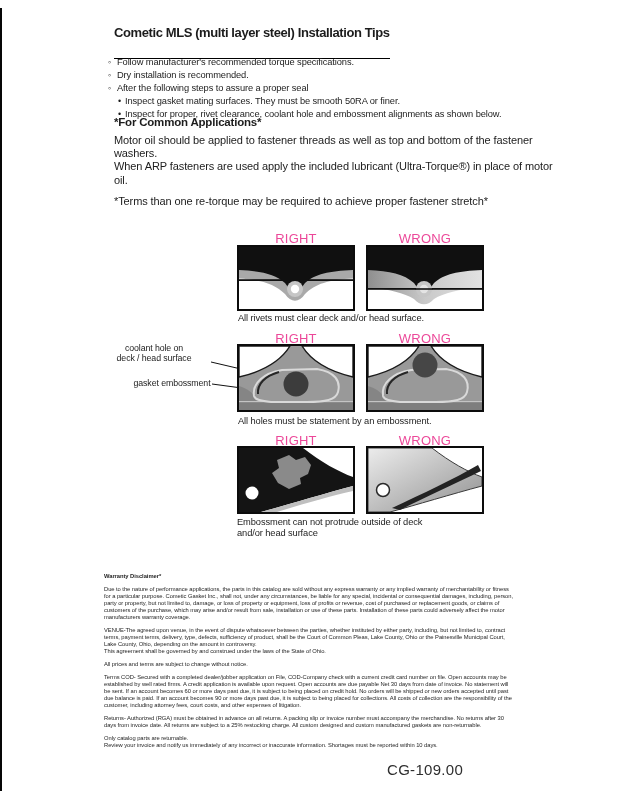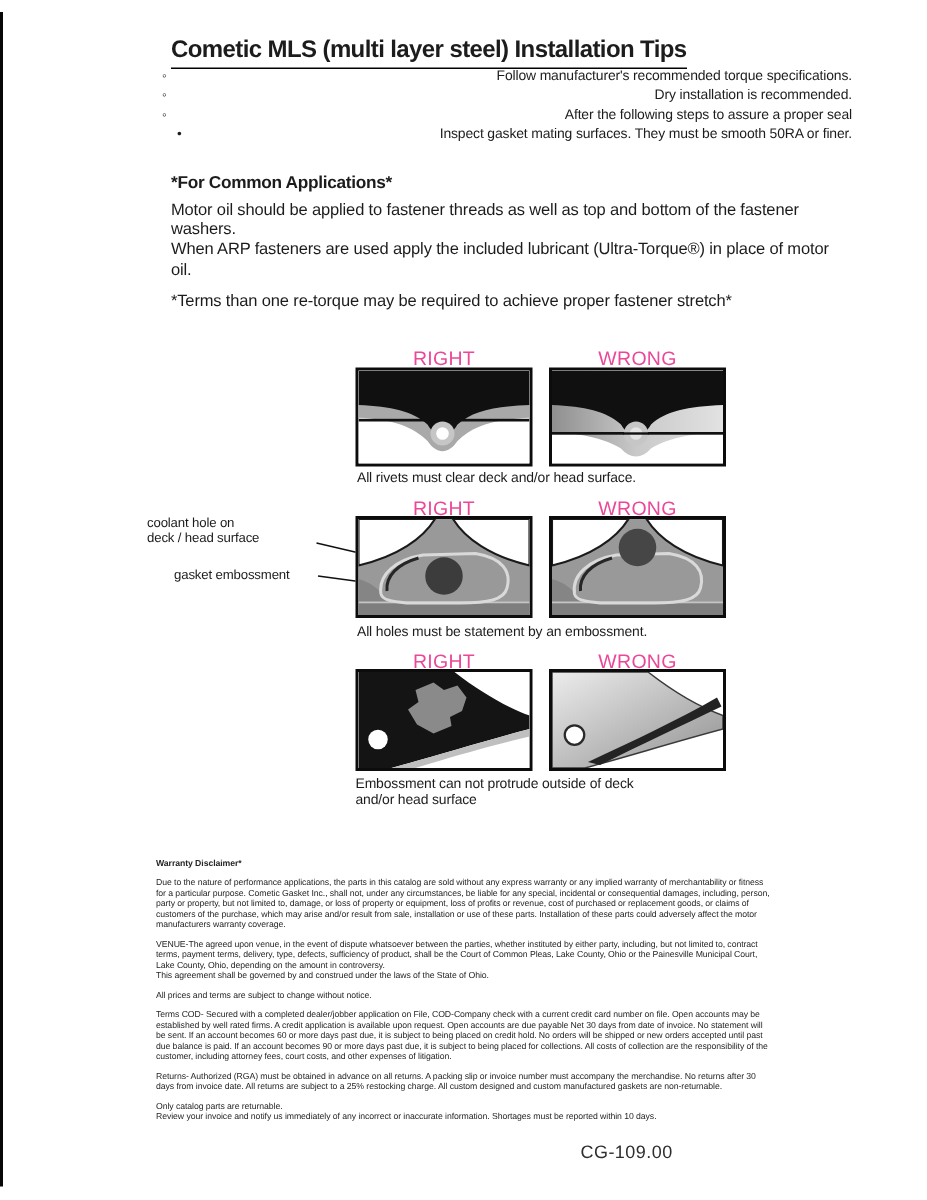--- a/index.html
+++ b/index.html
@@ -6,61 +6,62 @@
   body{
     width:618px;height:800px;position:relative;background:#ffffff;
     font-family:"Liberation Sans","DejaVu Sans",sans-serif;color:#1c1c1c;
     -webkit-font-smoothing:antialiased;overflow:hidden;
   }
   .abs{position:absolute;}
   
   .scan-edge{left:0;top:8px;width:2px;height:783px;background:#070707;}
   
   .title{
-    left:114px;top:25px;font-size:16px;font-weight:bold;letter-spacing:-0.4px;
-    border-bottom:1.5px solid #000;padding-bottom:2px;display:inline-block;
+    left:114px;top:25px;font-size:13px;font-weight:bold;letter-spacing:-0.4px;
+    border-bottom:1.5px solid #000;padding-bottom:18px;display:inline-block;
   }
   
-  .bullets{left:108px;top:44px;width:460px;font-size:9.3px;line-height:12.9px;letter-spacing:-0.1px;text-align:right;}
+  .bullets{left:108px;top:56px;width:460px;font-size:9.3px;line-height:12.9px;letter-spacing:-0.1px;}
   .b{position:relative;padding-left:9px;}
   .b::before{content:"◦";position:absolute;left:0;top:0;font-size:9px;}
   .sb{position:relative;margin-left:10px;padding-left:7px;}
   .sb::before{content:"•";position:absolute;left:0;top:0;font-size:9px;}
   
   .diesel{left:114px;top:116px;width:450px;}
   .diesel-h{font-size:11.5px;font-weight:bold;letter-spacing:-0.2px;margin-bottom:6px;}
   .diesel p{margin:0 0 8px 0;font-size:11px;line-height:13.2px;letter-spacing:-0.1px;white-space:pre-line;}
   
   .figlabel{font-size:13px;letter-spacing:0.2px;text-align:center;width:118px;color:#ec4899;}
   .figbox{width:114px;height:62px;border:2px solid #0c0c0c;background:#fff;}
   .figbox svg{display:block;width:114px;height:100%;}
   .figbox.tall{height:64px;}
   .caption{font-size:9.3px;line-height:10.6px;letter-spacing:-0.1px;white-space:pre-line;}
   
-  .ann{font-size:8.8px;line-height:10.4px;letter-spacing:-0.1px;text-align:left;width:112px;}
+  .ann{font-size:8.8px;line-height:10.4px;letter-spacing:-0.1px;text-align:center;width:112px;}
   .leader{pointer-events:none;}
   
   .disclaimer{left:104px;top:573px;width:412px;font-size:5.8px;line-height:7px;letter-spacing:-0.05px;color:#262626;}
   .disclaimer .hd{font-weight:bold;margin-bottom:6px;}
   .disclaimer .gap{margin-top:6px;}
   
-  .pagenum{left:387px;top:761px;font-size:12px;letter-spacing:0.3px;color:#2e2e2e;}
+  .pagenum{left:387px;top:761px;font-size:15px;letter-spacing:0.3px;color:#2e2e2e;}
 </style>
 </head>
 <body>
 
 <div class="abs scan-edge"></div>
 
 <div class="abs title">Cometic MLS (multi layer steel) Installation Tips</div>
 
 <div class="abs bullets">
   <div class="b">Follow manufacturer's recommended torque specifications.</div>
   <div class="b">Dry installation is recommended.</div>
   <div class="b">After the following steps to assure a proper seal</div>
   <div class="sb">Inspect gasket mating surfaces.  They must be smooth 50RA or finer.</div>
+  <div class="sb">Inspect for proper, rivet clearance, coolant hole and embossment alignments as shown below.</div>
 </div>
 
 <div class="abs diesel">
   <div class="diesel-h">*For Common Applications*</div>
   <p>Motor oil should be applied to fastener threads as well as top and bottom of the fastener washers.
 When ARP fasteners are used apply the included lubricant (Ultra-Torque®) in place of motor oil.</p>
   <p>*Terms than one re-torque may be required to achieve proper fastener stretch*</p>
 </div>
 
 <div class="abs figlabel" style="left:237px;top:231px;">RIGHT</div>

